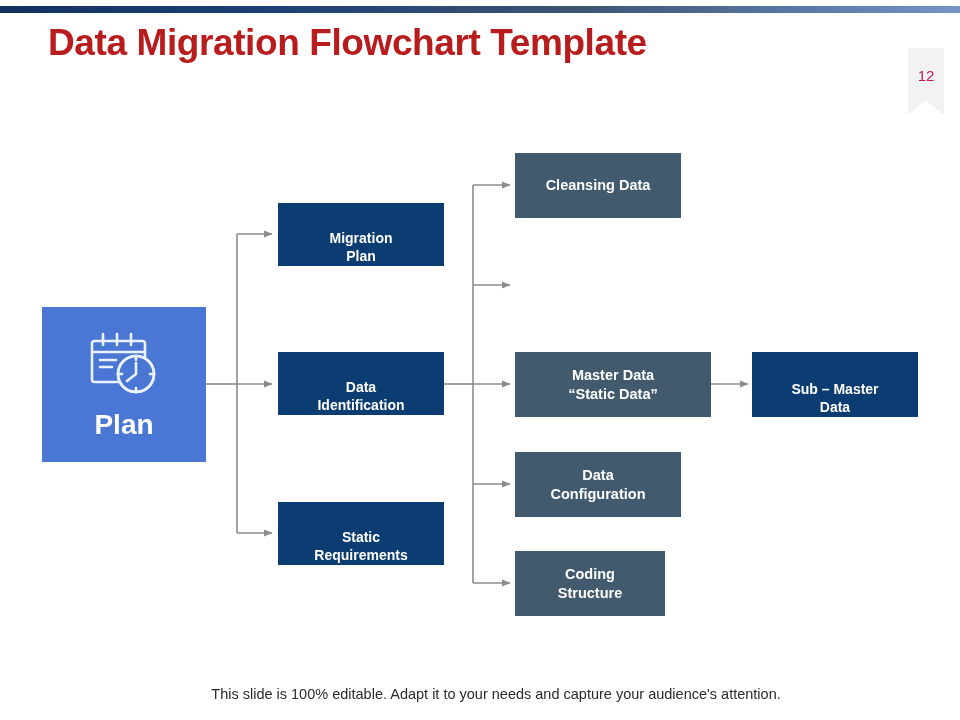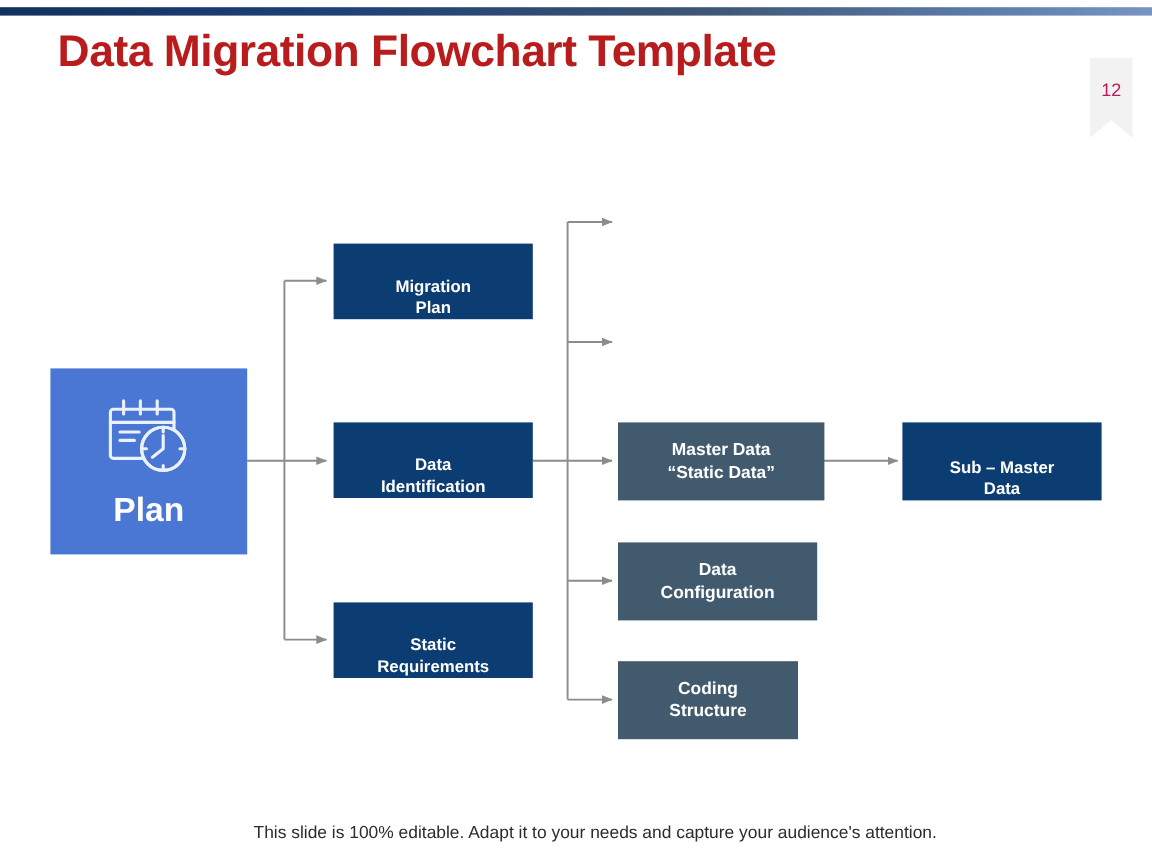--- a/index.html
+++ b/index.html
@@ -200,23 +200,29 @@
     </div>
   </div>
 
   <div class="node node-navy" style="left:278px; top:502px; width:166px; height:63px;">
     <div>
       <span class="lbl">Static</span>
       <span class="lbl">Requirements</span>
     </div>
   </div>
 
-
-
-  <div class="node node-slate" style="left:515px; top:352px; width:172px; height:65px;">
+  <div class="node node-slate" style="left:515px; top:153px; width:166px; height:65px;">
+    <div>
+      <span class="lbl">Cleansing Data</span>
+      <span class="lbl"></span>
+    </div>
+  </div>
+
+
+  <div class="node node-slate" style="left:515px; top:352px; width:196px; height:65px;">
     <div>
       <span class="lbl">Master Data</span>
       <span class="lbl">“Static Data”</span>
     </div>
   </div>
 
   <div class="node node-slate" style="left:515px; top:452px; width:166px; height:65px;">
     <div>
       <span class="lbl">Data</span>
       <span class="lbl">Configuration</span>

